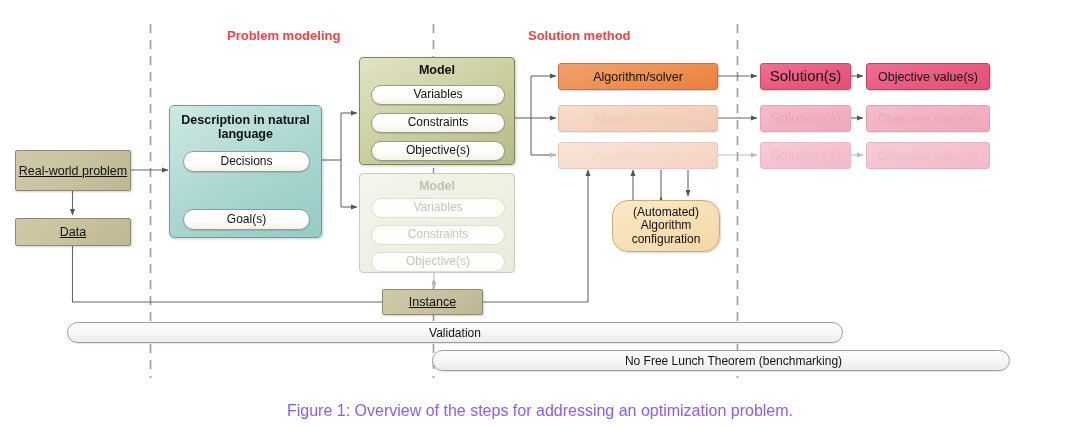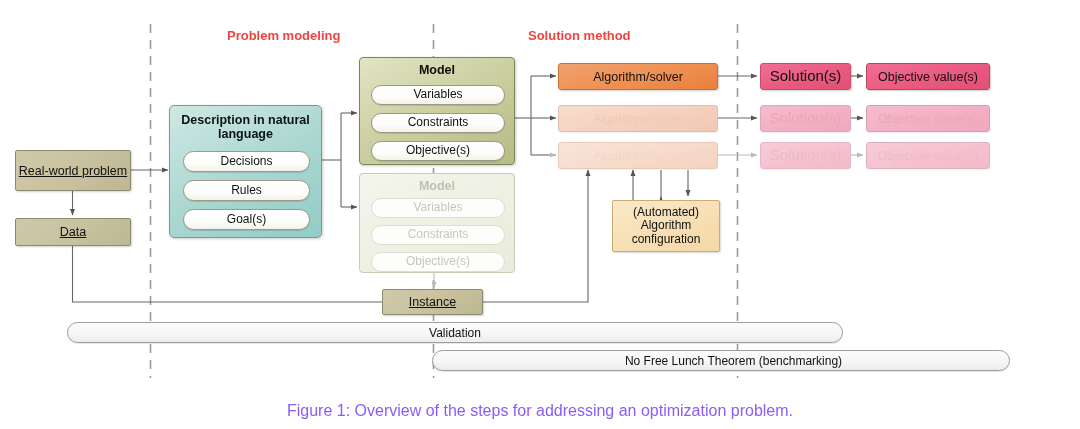--- a/index.html
+++ b/index.html
@@ -162,21 +162,20 @@
   <div class="sect" style="left:227px;top:28px;">Problem modeling</div>
   <div class="sect" style="left:528px;top:28px;">Solution method</div>
 
   <div class="node tan" style="left:15px;top:150px;width:116px;height:41px;">Real-world problem</div>
 
   <div class="node tan" style="left:15px;top:218px;width:116px;height:28px;">Data</div>
 
   <div class="node teal" style="left:169px;top:105px;width:153px;height:133px;">
     <div class="ttl">Description in natural language</div>
     <div class="pill" style="left:13px;top:45px;width:127px;height:21px;">Decisions</div>
-    <div class="pill" style="left:13px;top:74px;width:127px;height:21px;">Rules</div>
     <div class="pill" style="left:13px;top:103px;width:127px;height:21px;">Goal(s)</div>
   </div>
 
   <div class="node olive" style="left:359px;top:57px;width:156px;height:108px;">
     <div class="ttl">Model</div>
     <div class="pill" style="left:11px;top:27px;width:134px;height:20px;">Variables</div>
     <div class="pill" style="left:11px;top:55px;width:134px;height:20px;">Constraints</div>
     <div class="pill" style="left:11px;top:83px;width:134px;height:20px;">Objective(s)</div>
   </div>
 
@@ -194,20 +193,20 @@
   <div class="node alg g2" style="left:558px;top:142px;width:160px;height:27px;">Algorithm/solver</div>
 
   <div class="node sol" style="left:760px;top:63px;width:91px;height:27px;">Solution(s)</div>
   <div class="node sol g1" style="left:760px;top:105px;width:91px;height:27px;">Solution(s)</div>
   <div class="node sol g2" style="left:760px;top:142px;width:91px;height:27px;">Solution(s)</div>
 
   <div class="node obj" style="left:866px;top:63px;width:124px;height:27px;">Objective value(s)</div>
   <div class="node obj g1" style="left:866px;top:105px;width:124px;height:27px;">Objective value(s)</div>
   <div class="node obj g2" style="left:866px;top:142px;width:124px;height:27px;">Objective value(s)</div>
 
-  <div class="node cream" style="left:612px;top:200px;width:108px;height:52px;padding:0 4px;">(Automated) Algorithm configuration</div>
+  <div class="node cream" style="left:612px;top:200px;width:108px;height:52px;padding:0 4px;border-radius:16px;">(Automated) Algorithm configuration</div>
 
   <div class="bar" style="left:67px;top:322px;width:776px;height:21px;">Validation</div>
   <div class="bar" style="left:432px;top:350px;width:578px;height:21px;padding-left:25px;">No Free Lunch Theorem (benchmarking)</div>
 
   <div class="caption">Figure 1: Overview of the steps for addressing an optimization problem.</div>
 
 </div>
 
 </body></html>

